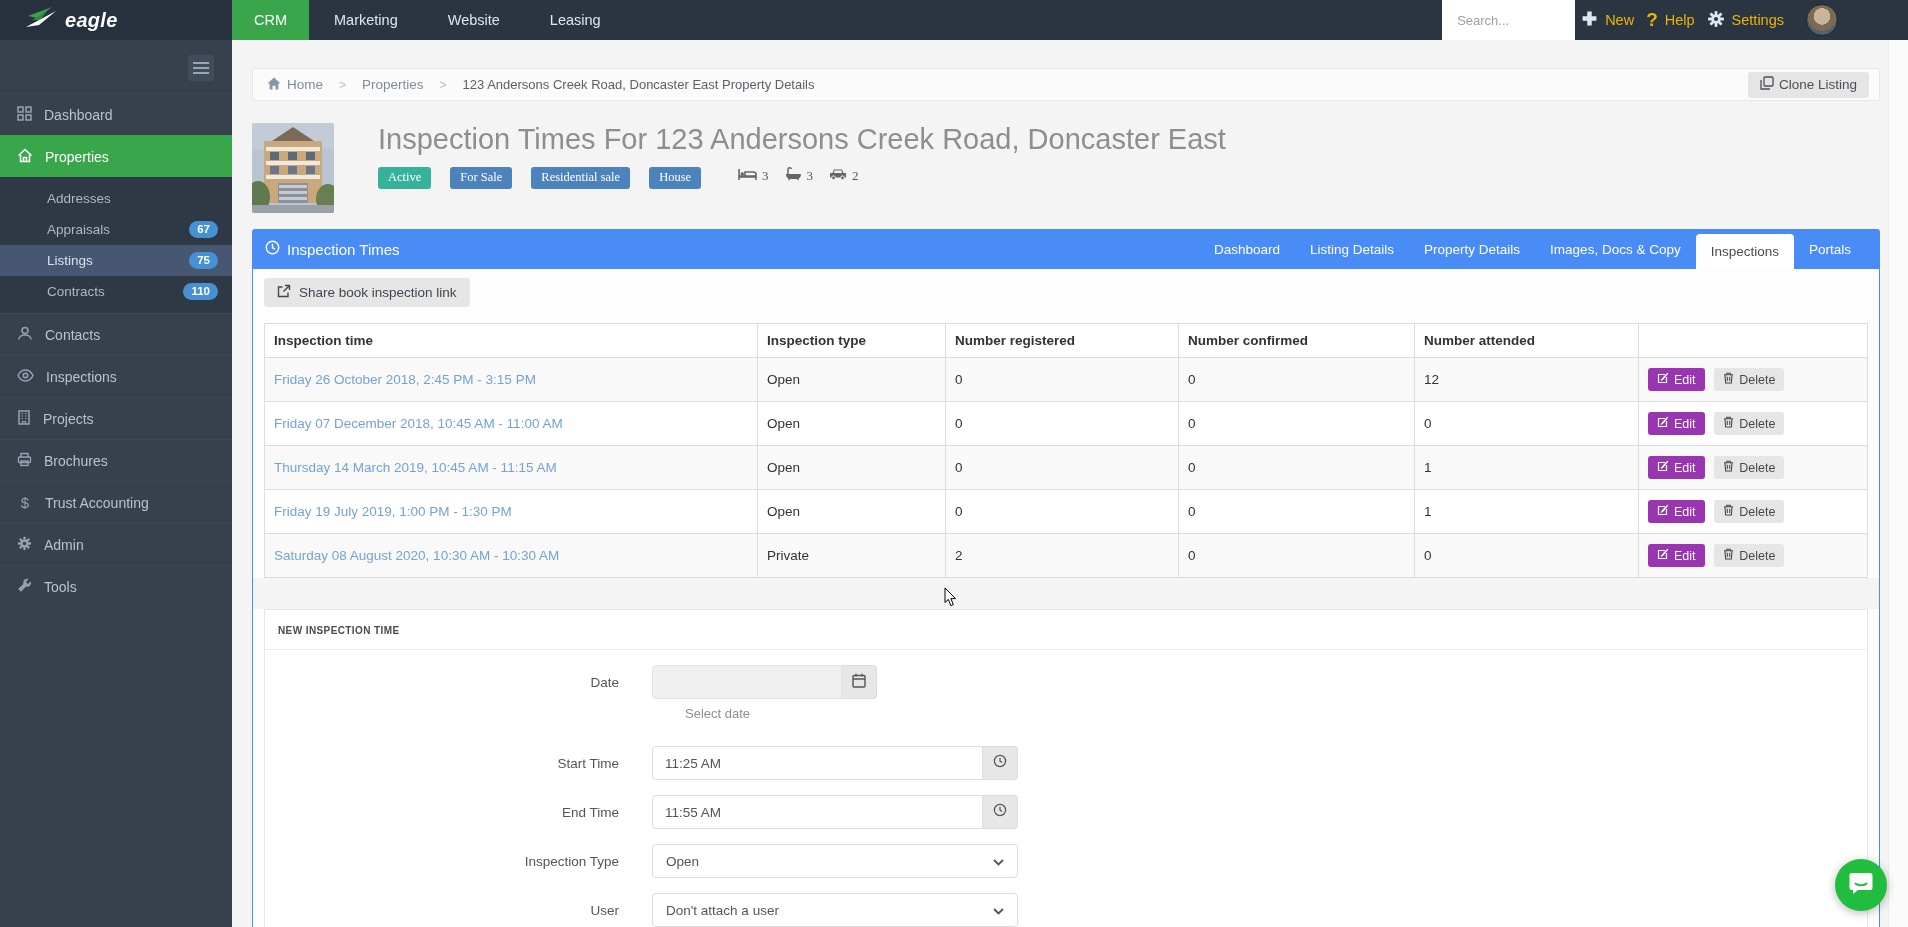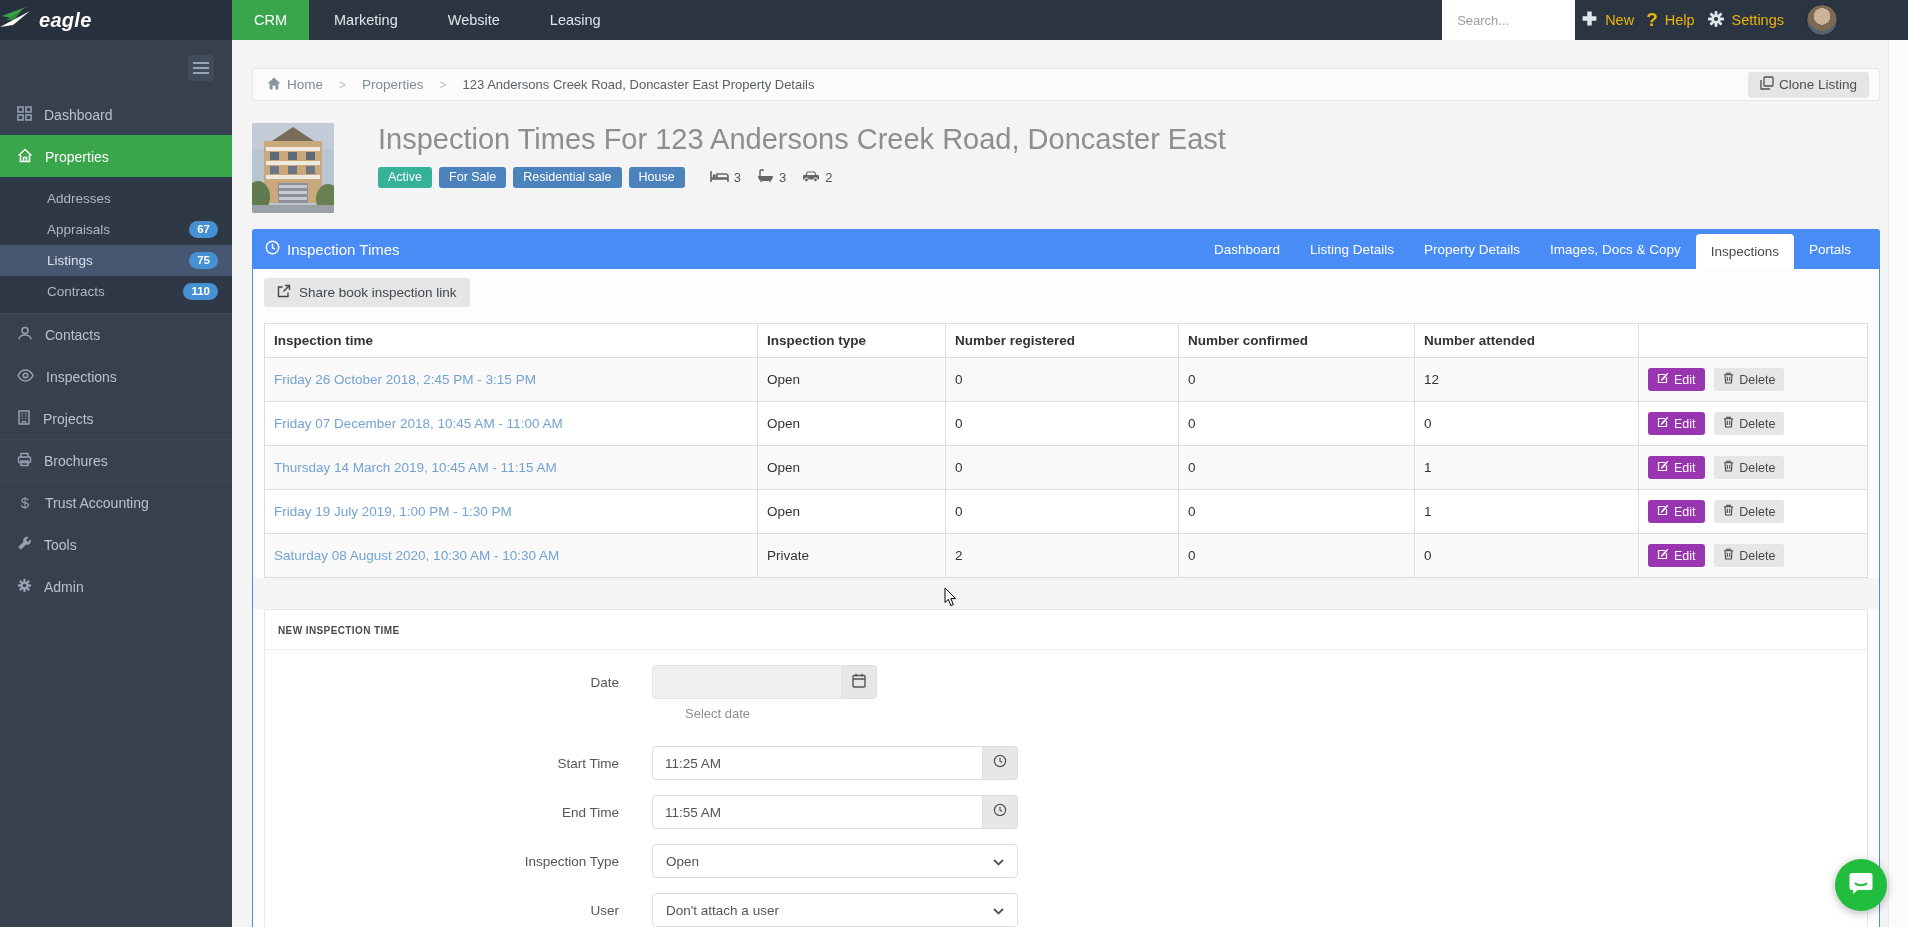--- a/index.html
+++ b/index.html
@@ -2,21 +2,21 @@
 <html><head>
 <meta charset="utf-8">
 <style>
   * { box-sizing: border-box; }
   html,body { margin:0; padding:0; width:1908px; height:927px; overflow:hidden;
     font-family:"Liberation Sans","DejaVu Sans",sans-serif; }
   .app { position:relative; width:1908px; height:927px; background:#f4f4f4; overflow:hidden; }
 
   
   .topbar { display:flex; align-items:stretch; height:40px; background:#2b3542; color:#dfe5ea; }
-  .brand { width:232px; background:#27303d; display:flex; align-items:center; gap:9px; }
+  .brand { width:232px; background:#27303d; display:flex; align-items:center; padding-left:26px; gap:9px; }
   .brand-text { color:#fff; font-size:20px; font-weight:bold; font-style:italic; letter-spacing:.3px; }
   .module-tab { display:flex; align-items:center; padding:0 25px; font-size:14.5px; color:#dfe5ea; cursor:pointer; }
   .module-tab.active { background:#3aa64c; color:#fff; padding:1px 22px; }
   .top-search { margin-left:auto; width:133px; background:#fff; display:flex; align-items:center; padding:0 13px; }
   .top-search input { border:none; outline:none; width:100%; font-size:13px; color:#7f1d1d; font-family:Liberation Sans, sans-serif; }
   .top-search input::placeholder { color:#9aa0a6; }
   .top-action { display:flex; align-items:center; gap:7px; padding:0 6px; font-size:14.5px; color:#eab308; cursor:pointer; }
   .avatar { width:32px; height:32px; border-radius:50%; margin:4px 70px 4px 16px; align-self:center;
     background:radial-gradient(circle at 50% 38%, #cbb49a 0 34%, #7d6a54 35% 60%, #55606e 61%); border:1px solid #1f2833; }
 
@@ -48,21 +48,21 @@
   .crumb-link { color:#7f8c98; cursor:pointer; display:flex; align-items:center; gap:6px; }
   .crumb-sep { color:#b4bcc4; font-size:12px; }
   .crumb-current { color:#5a6268; font-size:13px; }
   .clone-btn { margin-left:auto; background:#e5e5e5; border:none; border-radius:3px; height:26px; padding:0 12px;
     display:flex; align-items:center; gap:5px; color:#4a5157; font-size:13.5px; cursor:pointer; font-family:inherit; }
 
   
   .title-row { margin-top:22px; display:flex; gap:44px; height:90px; }
   .thumb { width:82px; height:90px; flex:none; border-radius:2px; overflow:hidden; }
   .page-title { margin:0 0 11px; font-size:29px; font-weight:400; color:#8e8e8e; line-height:1.15; }
-  .badge-row { display:flex; align-items:center; gap:7px; }
+  .badge-row { display:flex; align-items:flex-start; gap:19px;font-family:Liberation Serif, serif; }
   .tag { color:#fff; font-size:12.5px; padding:3px 10px 4px; border-radius:3px; white-space:nowrap; }
   .tag-teal { background:#36b29b; }
   .tag-blue { background:#4d83bd; }
   .amenities { display:flex; align-items:center; gap:16px; margin-left:18px; color:#555; font-size:13px; }
   .amenity { display:flex; align-items:center; gap:5px; }
 
   
   .panel { margin-top:16px; }
   .panel-header { height:40px; background:#4a8cf5; border-radius:3px 3px 0 0; display:flex; align-items:stretch;
     padding-left:13px; color:#fff; }
@@ -259,41 +259,41 @@
         <span>Brochures</span>
       </div>
 
       <div class="menu-item">
         <span style="width:16px;text-align:center;color:#97a2b0;font-size:15px;">$</span>
         <span>Trust Accounting</span>
       </div>
 
       <div class="menu-item">
         <span>
-          <svg width="15" height="15" viewBox="0 0 15 15" fill="#97a2b0">
-            <path d="M13.8 3.2 L11 6 L8.9 3.9 L11.7 1.1 A4 4 0 0 0 6.3 5.9 L1.2 11 L3.9 13.7 L9 8.6 A4 4 0 0 0 13.8 3.2 Z"></path>
-          </svg>
-        </span>
-        <span>Tools</span>
-      </div>
-
-      <div class="menu-item">
-        <span>
           <svg width="15" height="15" viewBox="0 0 18 18">
             <g fill="#97a2b0">
               <rect x="7.6" y="1" width="2.8" height="16" rx="1"></rect>
               <rect x="7.6" y="1" width="2.8" height="16" rx="1" transform="rotate(45 9 9)"></rect>
               <rect x="7.6" y="1" width="2.8" height="16" rx="1" transform="rotate(90 9 9)"></rect>
               <rect x="7.6" y="1" width="2.8" height="16" rx="1" transform="rotate(135 9 9)"></rect>
               <circle cx="9" cy="9" r="4.6"></circle>
             </g>
             <circle cx="9" cy="9" r="2.1" fill="#37414e"></circle>
           </svg>
         </span>
         <span>Admin</span>
+      </div>
+
+      <div class="menu-item">
+        <span>
+          <svg width="15" height="15" viewBox="0 0 15 15" fill="#97a2b0">
+            <path d="M13.8 3.2 L11 6 L8.9 3.9 L11.7 1.1 A4 4 0 0 0 6.3 5.9 L1.2 11 L3.9 13.7 L9 8.6 A4 4 0 0 0 13.8 3.2 Z"></path>
+          </svg>
+        </span>
+        <span>Tools</span>
       </div>
     </div>
 
     <div class="content">
 
       <div class="breadcrumb-bar">
         <span class="crumb-link">
           <span>
             <svg width="14" height="13" viewBox="0 0 16 15" fill="#8a97a3">
               <path d="M8 0.5 L0.5 7.5 H3 V14.5 H6.3 V10 H9.7 V14.5 H13 V7.5 H15.5 Z"></path>

